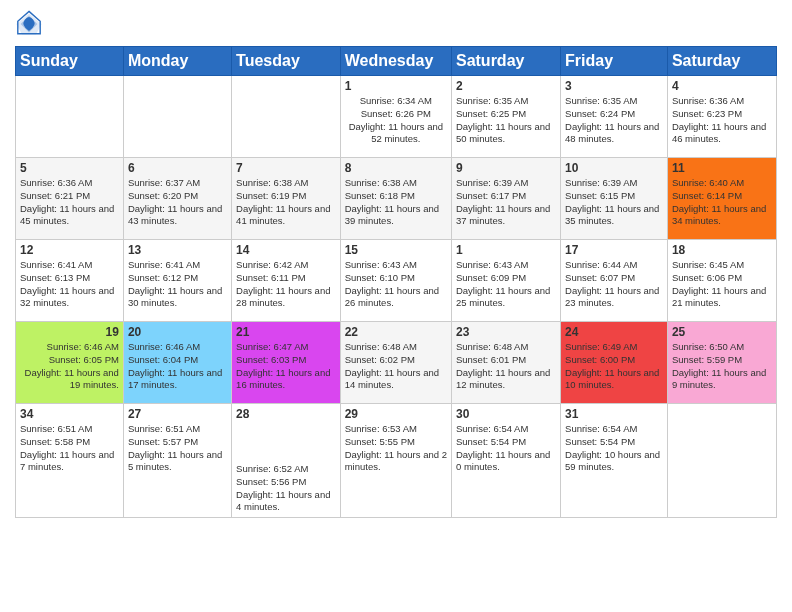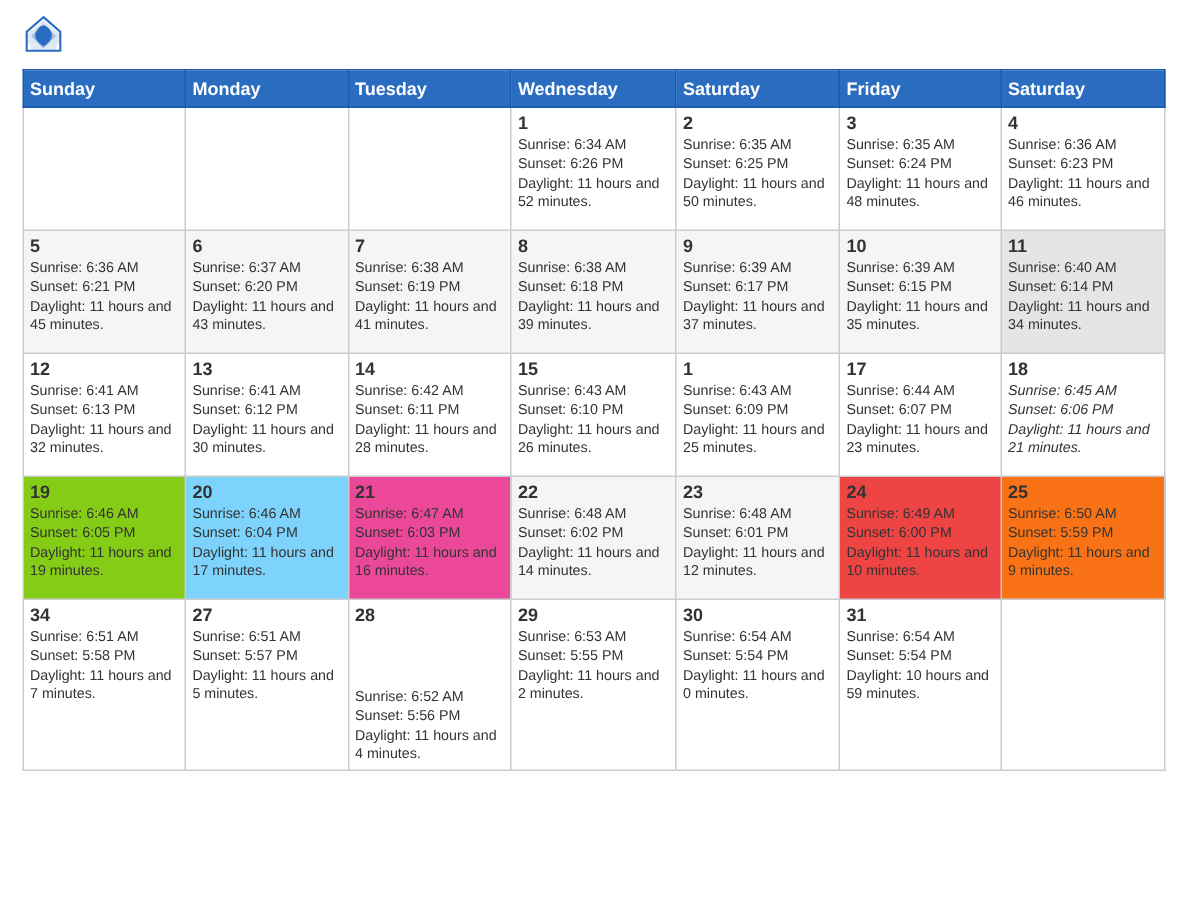--- a/index.html
+++ b/index.html
@@ -59,21 +59,21 @@
       color: #555;
     }
     .calendar {
       width: 100%;
       border-collapse: collapse;
       border: 1px solid #ccc;
     }
     .calendar th {
       background: #2a6dc0;
       color: #fff;
-      font-size: 12px;
+      font-size: 16px;
       font-weight: bold;
       padding: 5px 4px;
       text-align: left;
       border: 1px solid #1a5aaa;
     }
     .calendar td {
       vertical-align: top;
       border: 1px solid #ccc;
       padding: 3px 4px;
       width: 113px;
@@ -136,21 +136,21 @@
         <th>Saturday</th>
       </tr>
     </thead>
     <tbody id="calendar-body">
     <tr>
           <td class="empty-cell"></td>
           <td class="empty-cell"></td>
           <td class="empty-cell"></td>
           <td>
             <span class="day-number">1</span>
-            <div class="day-info" style="white-space: pre-line;">Sunrise: 6:34 AM
+            <div class="day-info" style="white-space: pre-line; text-align: center;">Sunrise: 6:34 AM
 Sunset: 6:26 PM
 Daylight: 11 hours and 52 minutes.</div>
           </td>
           <td>
             <span class="day-number">2</span>
             <div class="day-info" style="white-space: pre-line;">Sunrise: 6:35 AM
 Sunset: 6:25 PM
 Daylight: 11 hours and 50 minutes.</div>
           </td>
           <td>
@@ -196,21 +196,21 @@
             <div class="day-info" style="white-space: pre-line;">Sunrise: 6:39 AM
 Sunset: 6:17 PM
 Daylight: 11 hours and 37 minutes.</div>
           </td>
           <td style="background: rgb(245, 245, 245);">
             <span class="day-number">10</span>
             <div class="day-info" style="white-space: pre-line;">Sunrise: 6:39 AM
 Sunset: 6:15 PM
 Daylight: 11 hours and 35 minutes.</div>
           </td>
-          <td style="background: #e5e5e5;">
+          <td style="background: #f97316;">
             <span class="day-number">11</span>
             <div class="day-info" style="white-space: pre-line;">Sunrise: 6:40 AM
 Sunset: 6:14 PM
 Daylight: 11 hours and 34 minutes.</div>
           </td>
         </tr>
         <tr>
           <td>
             <span class="day-number">12</span>
             <div class="day-info" style="white-space: pre-line;">Sunrise: 6:41 AM
@@ -242,39 +242,39 @@
 Daylight: 11 hours and 25 minutes.</div>
           </td>
           <td>
             <span class="day-number">17</span>
             <div class="day-info" style="white-space: pre-line;">Sunrise: 6:44 AM
 Sunset: 6:07 PM
 Daylight: 11 hours and 23 minutes.</div>
           </td>
           <td>
             <span class="day-number">18</span>
-            <div class="day-info" style="white-space: pre-line; font-style: italic;">Sunrise: 6:45 AM
+            <div class="day-info" style="white-space: pre-line;">Sunrise: 6:45 AM
 Sunset: 6:06 PM
 Daylight: 11 hours and 21 minutes.</div>
           </td>
         </tr>
         <tr>
-          <td style="background: #84cc16;">
+          <td style="background: #bef264; text-align: right;">
             <span class="day-number">19</span>
             <div class="day-info" style="white-space: pre-line;">Sunrise: 6:46 AM
 Sunset: 6:05 PM
 Daylight: 11 hours and 19 minutes.</div>
           </td>
           <td style="background: #7dd3fc;">
             <span class="day-number">20</span>
             <div class="day-info" style="white-space: pre-line;">Sunrise: 6:46 AM
 Sunset: 6:04 PM
 Daylight: 11 hours and 17 minutes.</div>
           </td>
-          <td style="background: #ec4899;">
+          <td style="background: #d946ef;">
             <span class="day-number">21</span>
             <div class="day-info" style="white-space: pre-line;">Sunrise: 6:47 AM
 Sunset: 6:03 PM
 Daylight: 11 hours and 16 minutes.</div>
           </td>
           <td style="background: rgb(245, 245, 245);">
             <span class="day-number">22</span>
             <div class="day-info" style="white-space: pre-line;">Sunrise: 6:48 AM
 Sunset: 6:02 PM
 Daylight: 11 hours and 14 minutes.</div>
@@ -284,21 +284,21 @@
             <div class="day-info" style="white-space: pre-line;">Sunrise: 6:48 AM
 Sunset: 6:01 PM
 Daylight: 11 hours and 12 minutes.</div>
           </td>
           <td style="background: #ef4444;">
             <span class="day-number">24</span>
             <div class="day-info" style="white-space: pre-line;">Sunrise: 6:49 AM
 Sunset: 6:00 PM
 Daylight: 11 hours and 10 minutes.</div>
           </td>
-          <td style="background: #f97316; margin-top: 48px;">
+          <td style="background: #f9a8d4; margin-top: 48px;">
             <span class="day-number">25</span>
             <div class="day-info" style="white-space: pre-line;">Sunrise: 6:50 AM
 Sunset: 5:59 PM
 Daylight: 11 hours and 9 minutes.</div>
           </td>
         </tr>
         <tr>
           <td>
             <span class="day-number">34</span>
             <div class="day-info" style="white-space: pre-line;">Sunrise: 6:51 AM

